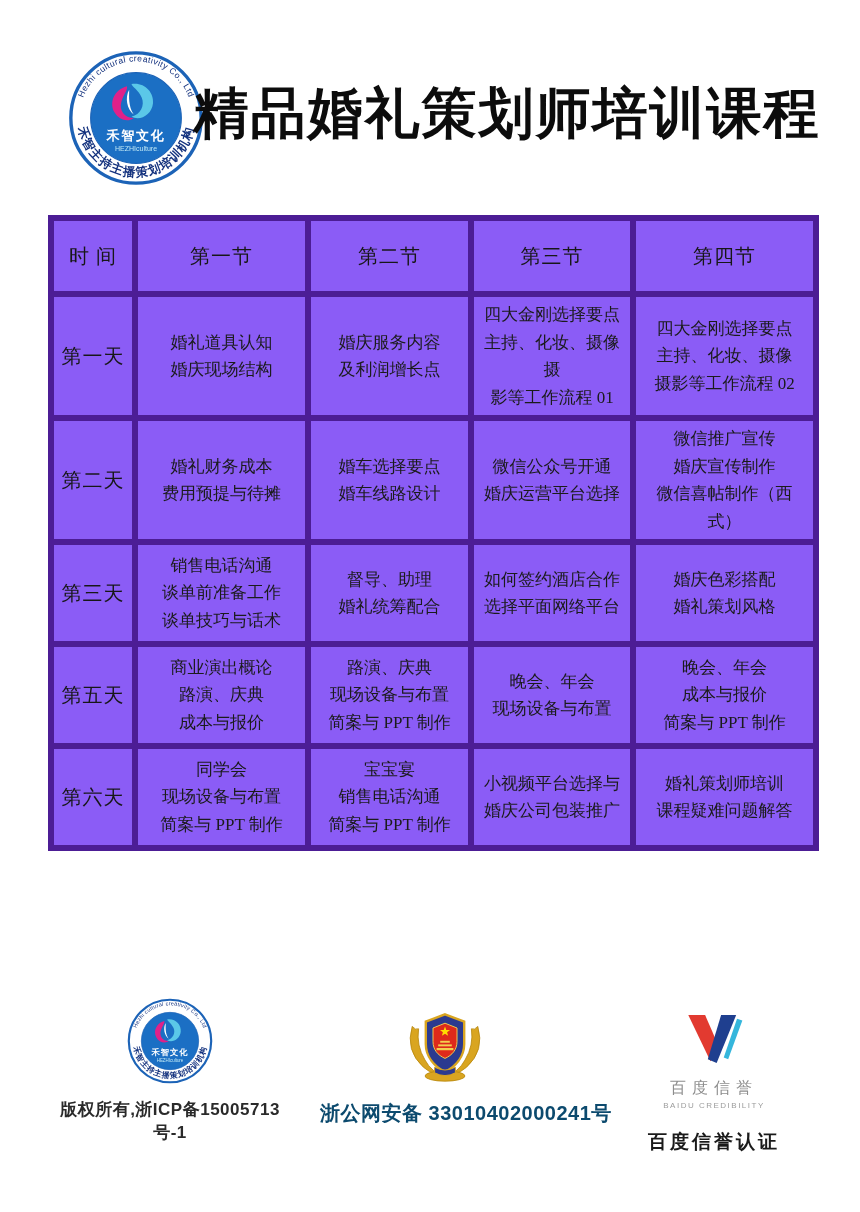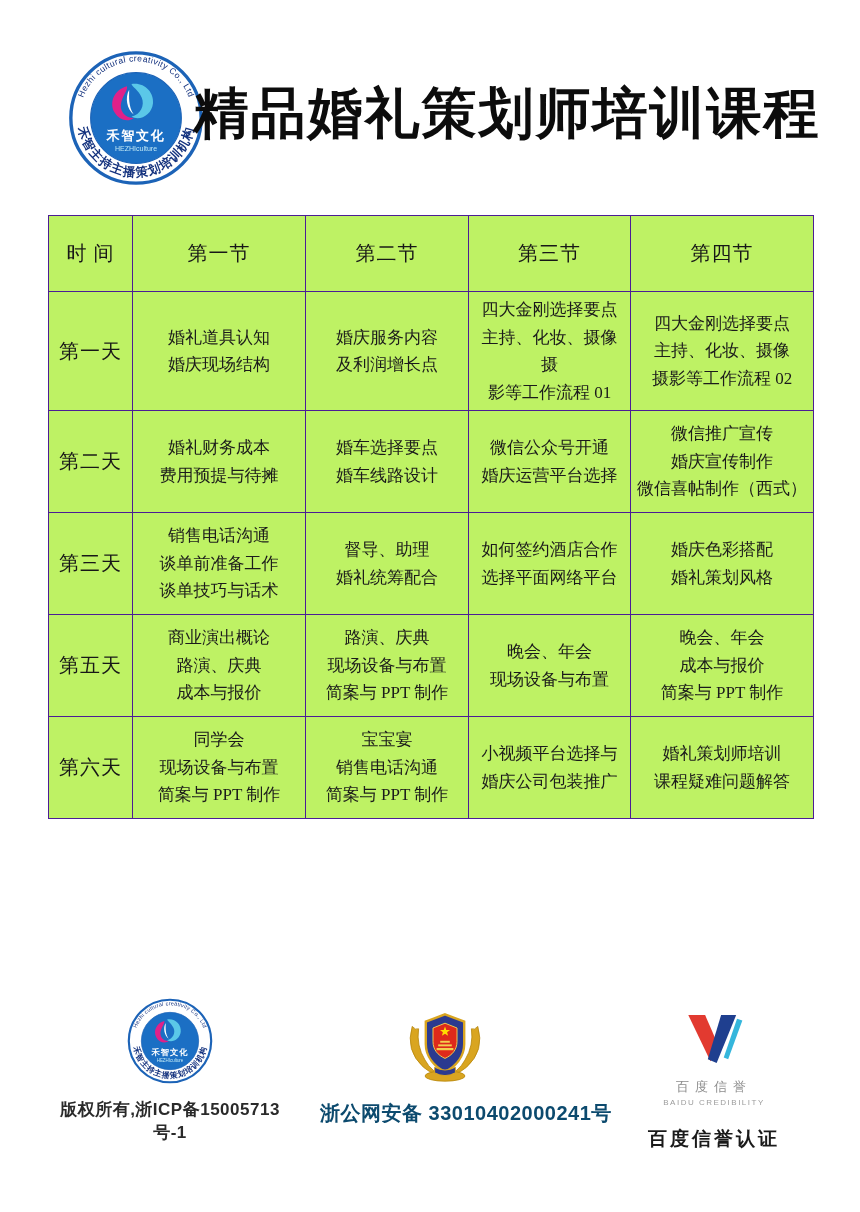--- a/index.html
+++ b/index.html
@@ -17,22 +17,22 @@
     font-size:55px;font-weight:700;letter-spacing:2px;color:#0c0c0c;
     font-family:"Liberation Serif","DejaVu Serif",serif;white-space:nowrap;
   }
 
   
   .course-table{
     position:absolute;left:48px;top:215px;width:765px;
     border-collapse:collapse;table-layout:fixed;
   }
   .course-table th,.course-table td{
-    border:1px solid #4c1d95;text-align:center;vertical-align:middle;
-    padding:4px 6px;background:#bef264;
+    border:6px solid #4c1d95;text-align:center;vertical-align:middle;
+    padding:4px 6px;background:#8b5cf6;
   }
   .course-table thead tr{height:76px;}
   .course-table tbody tr{height:102px;}
   .th-text{font-size:20px;font-weight:400;letter-spacing:1px;color:#171717;}
   .day-cell{font-size:20px;color:#171717;letter-spacing:1px;}
   .cell-text{
     font-size:17px;line-height:1.62;color:#1b1b1b;white-space:pre-line;
   }
 
   
@@ -41,21 +41,21 @@
     margin-top:10px;font-family:"Liberation Sans","DejaVu Sans",sans-serif;
     font-size:17px;font-weight:600;color:#2a2a2a;letter-spacing:0.5px;
   }
   .footer-center{position:absolute;left:320px;top:1004px;width:250px;text-align:center;}
   .footer-center .police-text{
     margin-top:12px;font-family:"Liberation Sans","DejaVu Sans",sans-serif;
     font-size:20px;font-weight:700;color:#0c4a6e;letter-spacing:0.5px;white-space:nowrap;
   }
   .footer-right{position:absolute;left:626px;top:1008px;width:176px;text-align:center;
     font-family:"Liberation Sans","DejaVu Sans",sans-serif;}
-  .footer-right .baidu-cn{font-size:13px;color:#8d8d8d;letter-spacing:6px;margin-top:4px;}
+  .footer-right .baidu-cn{font-size:16px;color:#8d8d8d;letter-spacing:6px;margin-top:4px;}
   .footer-right .baidu-en{font-size:8px;color:#9c9c9c;letter-spacing:1.5px;margin-top:2px;}
   .footer-right .baidu-cert{font-size:19px;font-weight:700;color:#1a1a1a;letter-spacing:3px;margin-top:19px;}
 </style>
 </head>
 <body>
 
 <div class="page">
 
   <div class="header-logo">
     <svg viewBox="0 0 120 120" width="136" height="136">

